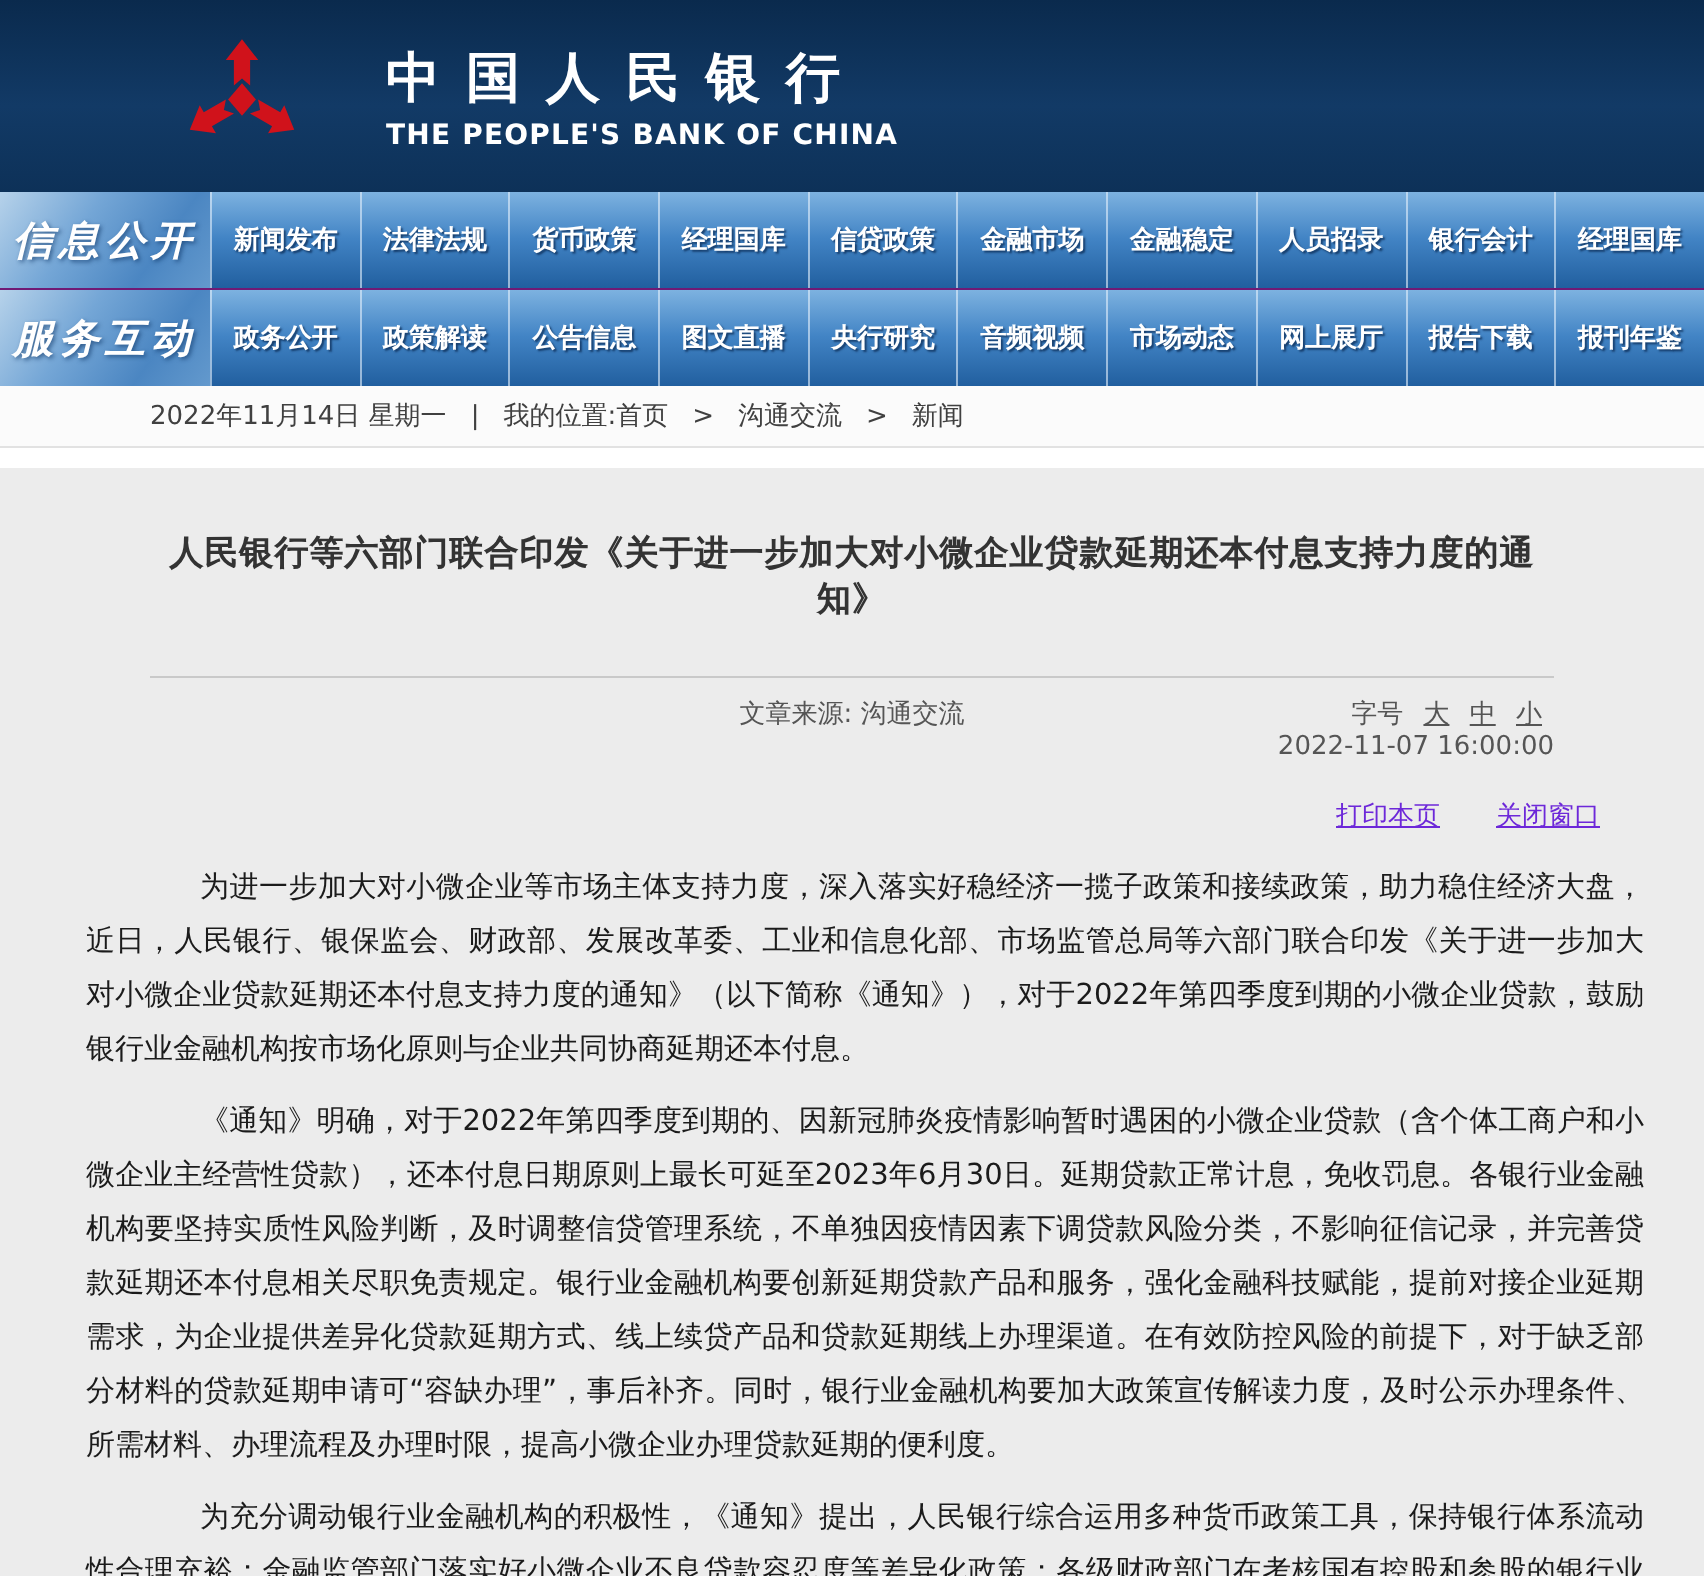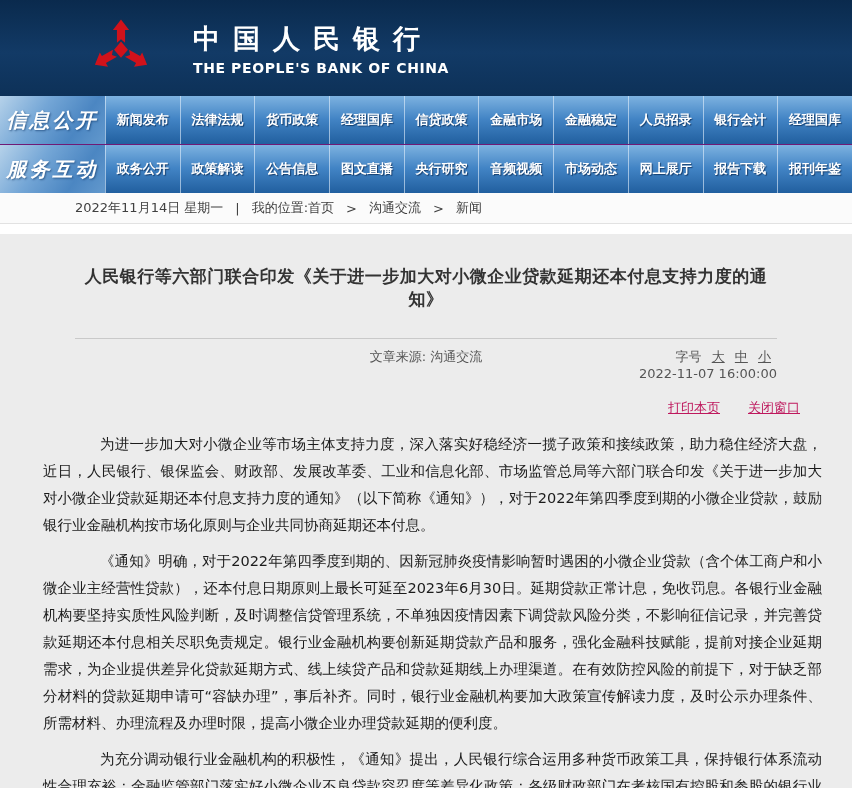--- a/index.html
+++ b/index.html
@@ -84,21 +84,21 @@
     font-size:13px; color:#555555;flex-direction:column;
   }
   .meta-left span { margin-right:6px; }
   .size-link { text-decoration:underline; cursor:pointer; color:#555; }
   .meta-center { position:absolute; left:50%; transform:translateX(-50%); white-space:nowrap; }
   .meta-right { margin-left:auto; font-family:"DejaVu Sans","Liberation Sans",sans-serif; }
 
   .actions {
     display:flex; justify-content:flex-end; gap:28px;
     margin:18px 52px 0 0;
-    font-size:13px; color:#be185d;
+    font-size:13px; color:#6d28d9;
   }
   .action-link { text-decoration:underline; cursor:pointer; }
 
   .body-text {
     padding:14px 30px 0 30px;
     font-size:14.5px; color:#1b1b1b;
     line-height:27px; text-align:justify;
   }
   .body-text p { margin:0 0 9px 13px; text-indent:57px; }
 </style>

